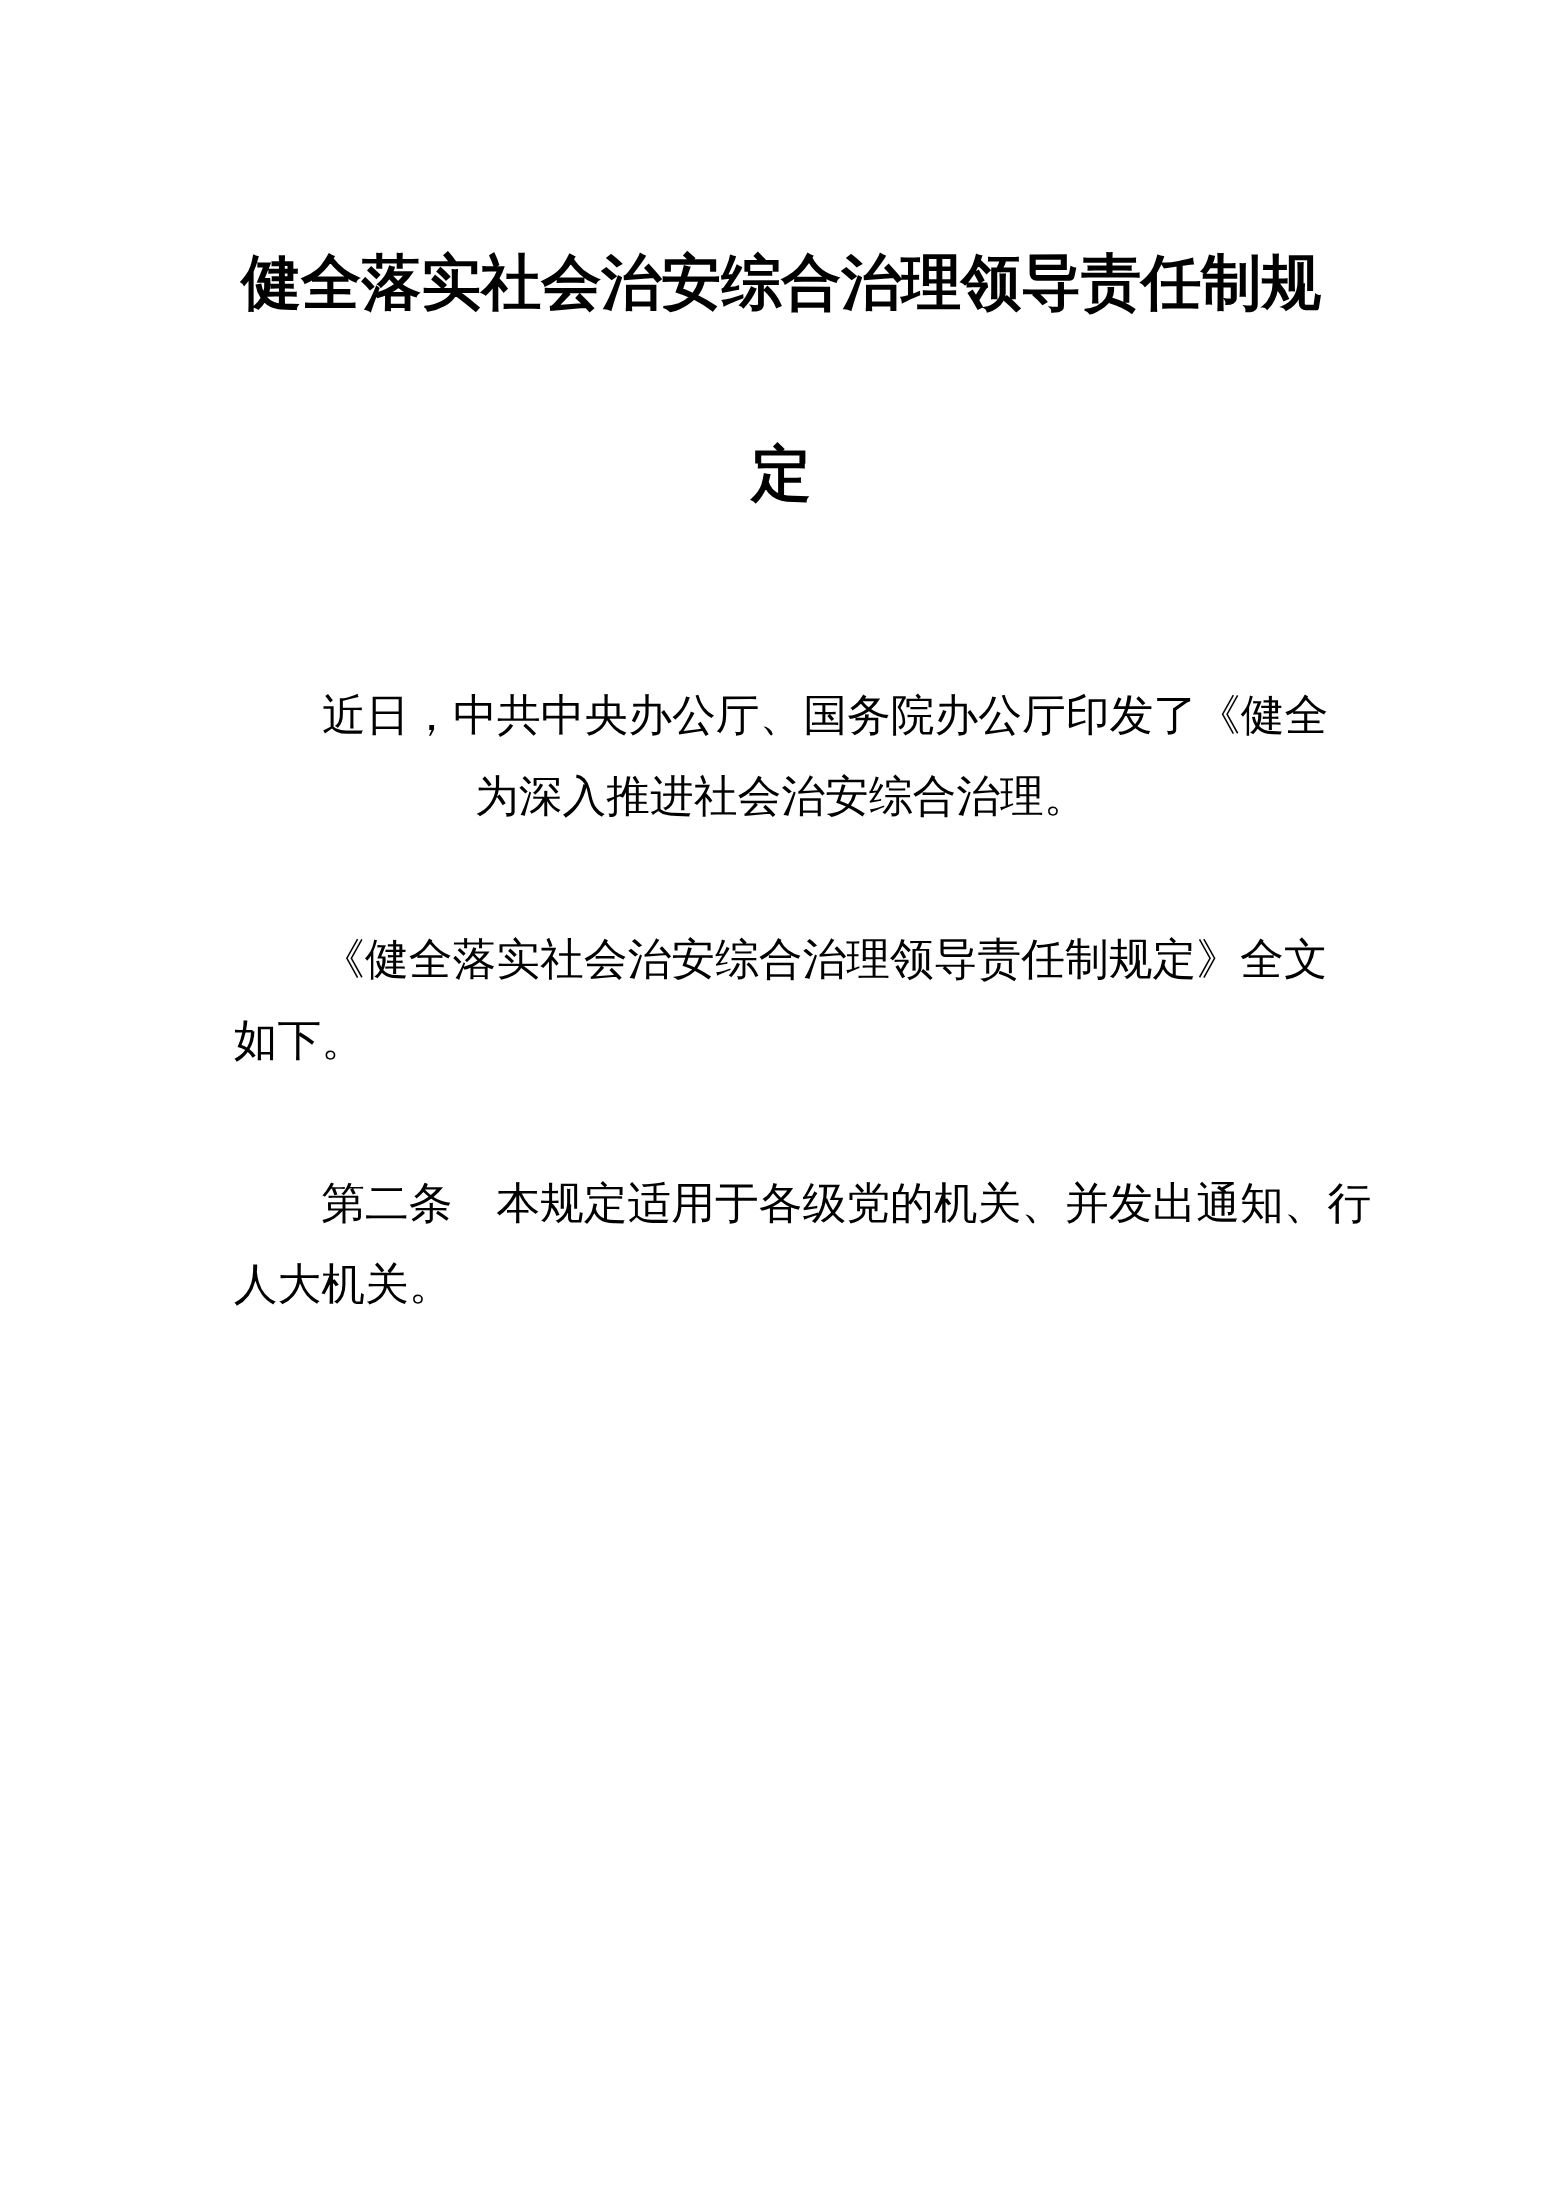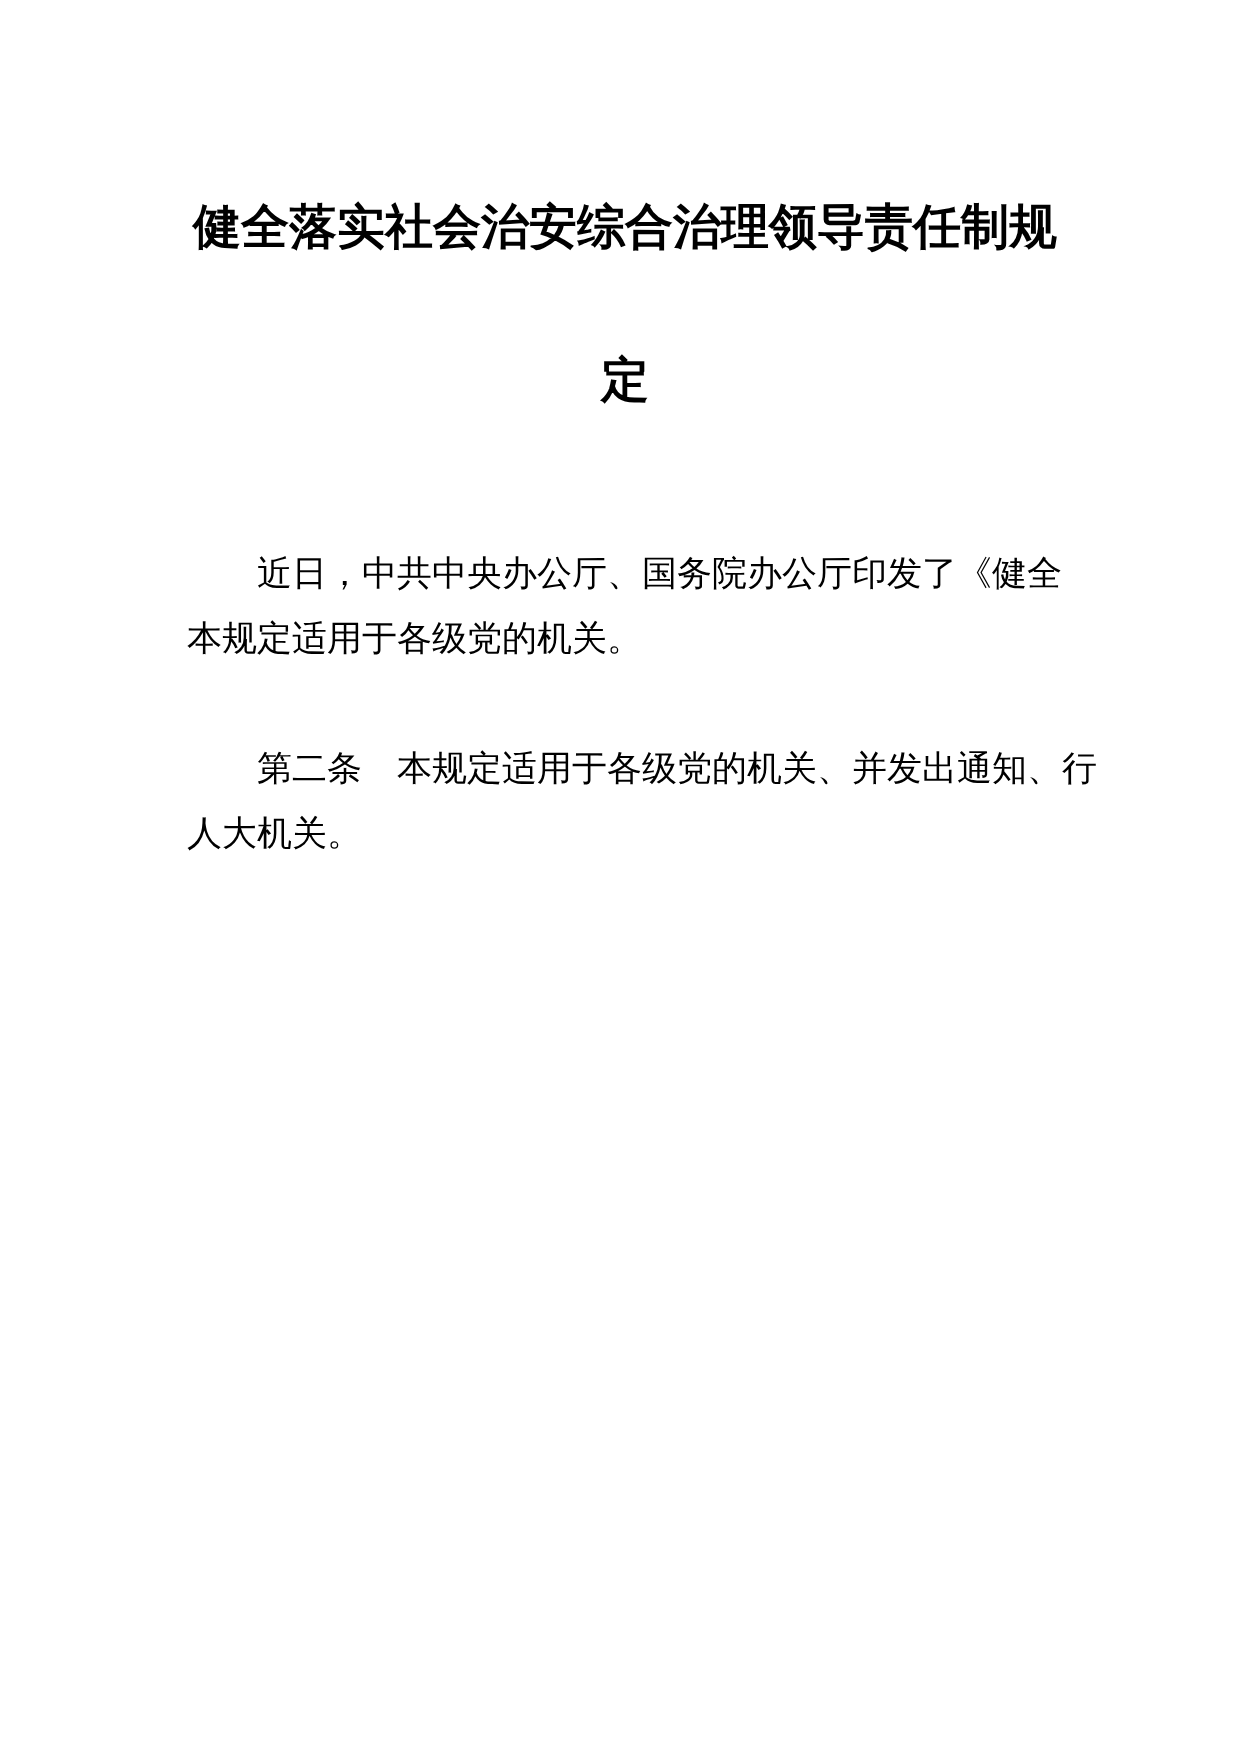--- a/index.html
+++ b/index.html
@@ -33,20 +33,21 @@
     line-height: 153px;
     text-align: center;
     white-space: nowrap;
   }
   .para {
     margin: 0 0 65px 0;
     font-size: 35px;
   }
   .para.first-body {
     margin-top: 84px;
+    text-align: center;
   }
   .line {
     height: 65px;
     line-height: 65px;
     white-space: nowrap;
   }
   .indent {
     padding-left: 70px;
   }
 </style>
@@ -56,23 +57,27 @@
 <div class="page">
   <div class="content">
 
     <div class="doc-title">
       <div class="title-line">健全落实社会治安综合治理领导责任制规</div>
       <div class="title-line">定</div>
     </div>
 
     <div class="para first-body">
       <div class="line indent">近日，中共中央办公厅、国务院办公厅印发了《健全</div>
-      <div class="line">本规定适用于各级党的机关。</div>
+      <div class="line">为深入推进社会治安综合治理。</div>
     </div>
 
+    <div class="para">
+      <div class="line indent">《健全落实社会治安综合治理领导责任制规定》全文</div>
+      <div class="line">如下。</div>
+    </div>
 
 
 
     <div class="para">
       <div class="line indent">第二条　本规定适用于各级党的机关、并发出通知、行</div>
       <div class="line">人大机关。</div>
     </div>
 
   </div>
 </div>

